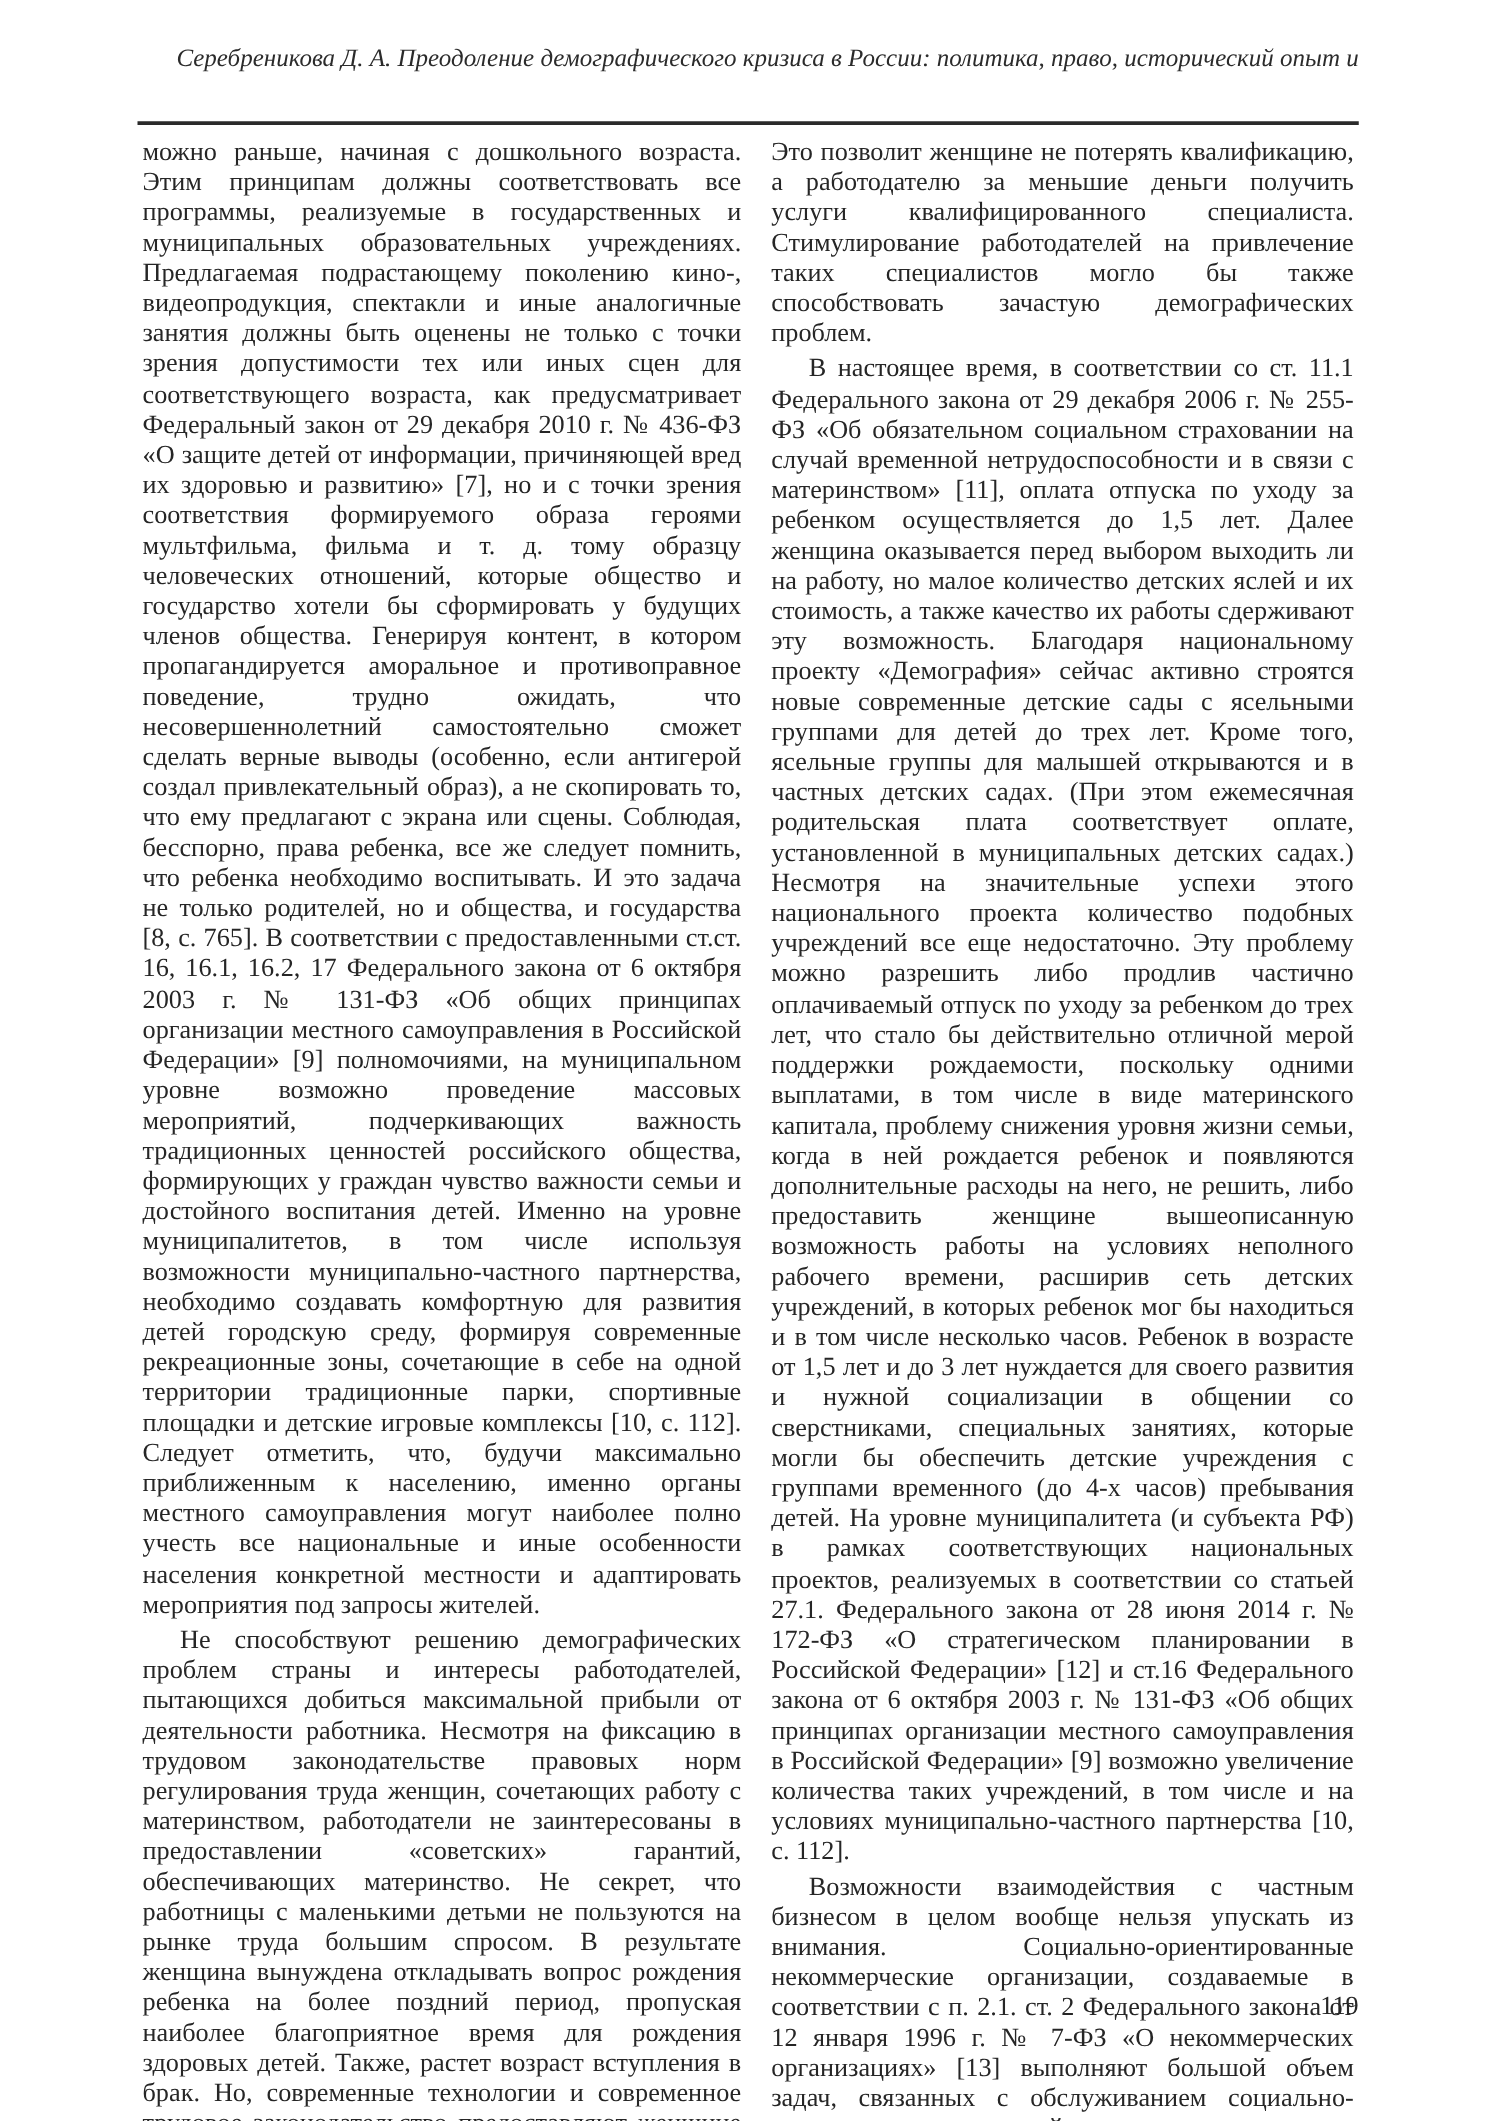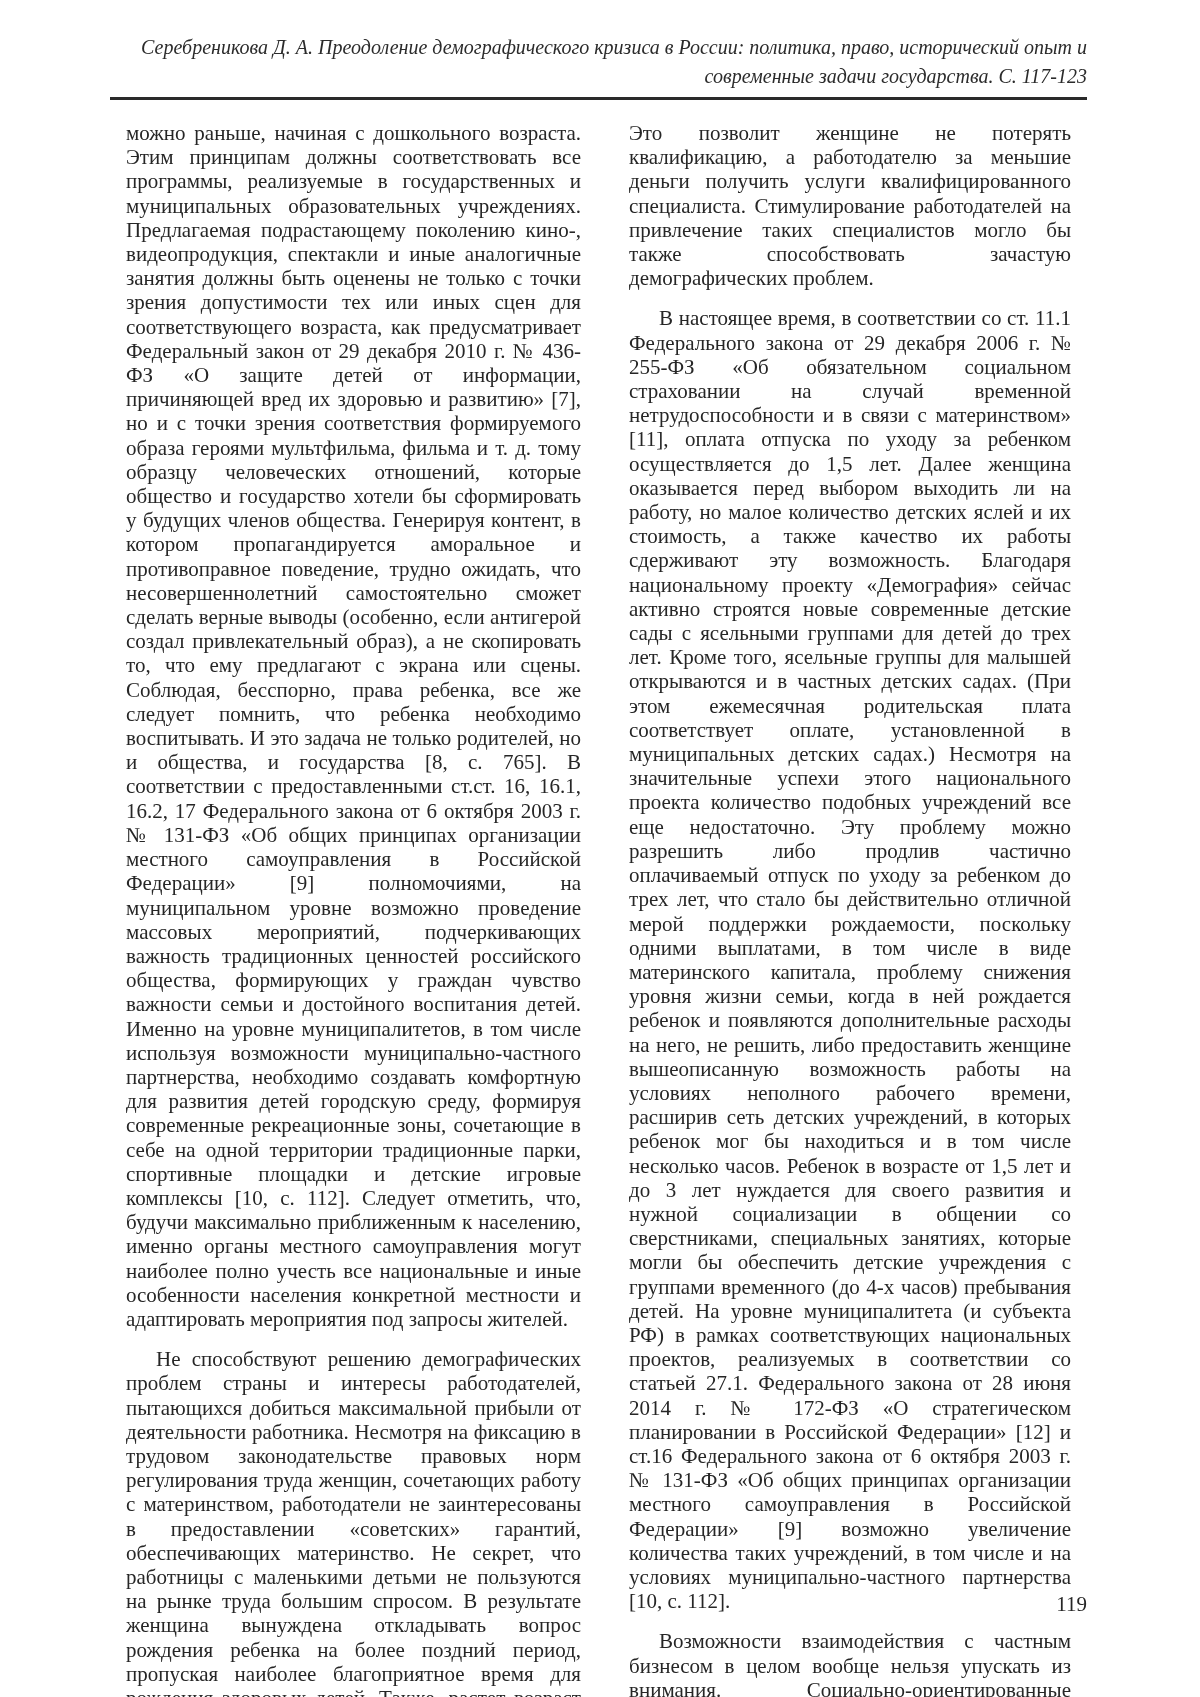--- a/index.html
+++ b/index.html
@@ -35,40 +35,39 @@
   .col {
     position: absolute;
     top: 105px;
     font-size: 21px;
     line-height: 24.2px;
     text-align: justify;
     color: #262626;
   }
   .col-left  { left: 110px; width: 487px; }
   .col-right { left: 613px; width: 474px; }
-  .para { margin: 16px; padding: 0; }
+  .para { margin: 4px; padding: 0; }
   .para.indent { text-indent: 30px; }
   .page-number {
     position: absolute;
     left: 110px;
     width: 977px;
     top: 1592px;
     text-align: right;
     font-size: 21px;
     color: #262626;
   }
 </style>
 </head>
 <body>
 
 <div class="page">
 
   <div class="running-head">
     <span class="rh-line">Серебреникова Д. А. Преодоление демографического кризиса в России: политика, право, исторический опыт и</span>
-    <span class="rh-line">современные задачи государства. С. 117-123</span>
   </div>
 
   <div class="head-rule"></div>
 
   <div class="col col-left">
     <p class="para">можно раньше, начиная с дошкольного возраста. Этим принципам должны соответствовать все программы, реализуемые в государственных и муниципальных образовательных учреждениях. Предлагаемая подрастающему поколению кино-, видеопродукция, спектакли и иные аналогичные занятия должны быть оценены не только с точки зрения допустимости тех или иных сцен для соответствующего возраста, как предусматривает Федеральный закон от 29 декабря 2010 г. № 436-ФЗ «О защите детей от информации, причиняющей вред их здоровью и развитию» [7], но и с точки зрения соответствия формируемого образа героями мультфильма, фильма и т. д. тому образцу человеческих отношений, которые общество и государство хотели бы сформировать у будущих членов общества. Генерируя контент, в котором пропагандируется аморальное и противоправное поведение, трудно ожидать, что несовершеннолетний самостоятельно сможет сделать верные выводы (особенно, если антигерой создал привлекательный образ), а не скопировать то, что ему предлагают с экрана или сцены. Соблюдая, бесспорно, права ребенка, все же следует помнить, что ребенка необходимо воспитывать. И это задача не только родителей, но и общества, и государства [8, с. 765]. В соответствии с предоставленными ст.ст. 16, 16.1, 16.2, 17 Федерального закона от 6 октября 2003 г. № 131-ФЗ «Об общих принципах организации местного самоуправления в Российской Федерации» [9] полномочиями, на муниципальном уровне возможно проведение массовых мероприятий, подчеркивающих важность традиционных ценностей российского общества, формирующих у граждан чувство важности семьи и достойного воспитания детей. Именно на уровне муниципалитетов, в том числе используя возможности муниципально-частного партнерства, необходимо создавать комфортную для развития детей городскую среду, формируя современные рекреационные зоны, сочетающие в себе на одной территории традиционные парки, спортивные площадки и детские игровые комплексы [10, с. 112]. Следует отметить, что, будучи максимально приближенным к населению, именно органы местного самоуправления могут наиболее полно учесть все национальные и иные особенности населения конкретной местности и адаптировать мероприятия под запросы жителей.</p>
     <p class="para indent">Не способствуют решению демографических проблем страны и интересы работодателей, пытающихся добиться максимальной прибыли от деятельности работника. Несмотря на фиксацию в трудовом законодательстве правовых норм регулирования труда женщин, сочетающих работу с материнством, работодатели не заинтересованы в предоставлении «советских» гарантий, обеспечивающих материнство. Не секрет, что работницы с маленькими детьми не пользуются на рынке труда большим спросом. В результате женщина вынуждена откладывать вопрос рождения ребенка на более поздний период, пропуская наиболее благоприятное время для рождения здоровых детей. Также, растет возраст вступления в брак. Но, современные технологии и современное трудовое законодательство предоставляют женщине возможность работать удаленно и на условиях неполного рабочего времени.</p>
   </div>
 
   <div class="col col-right">

